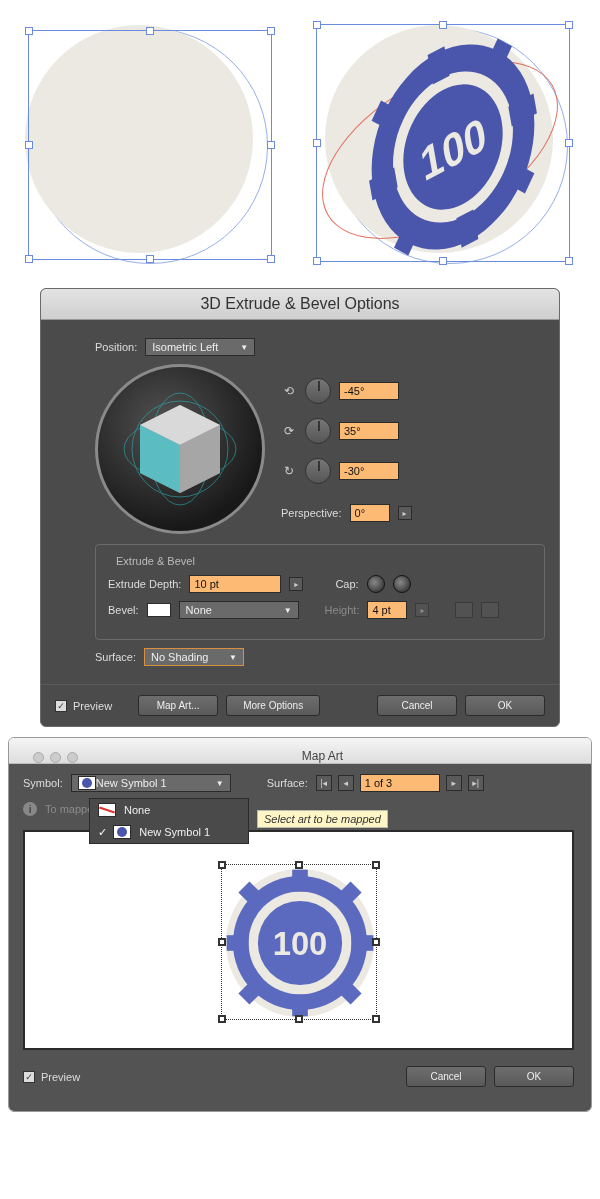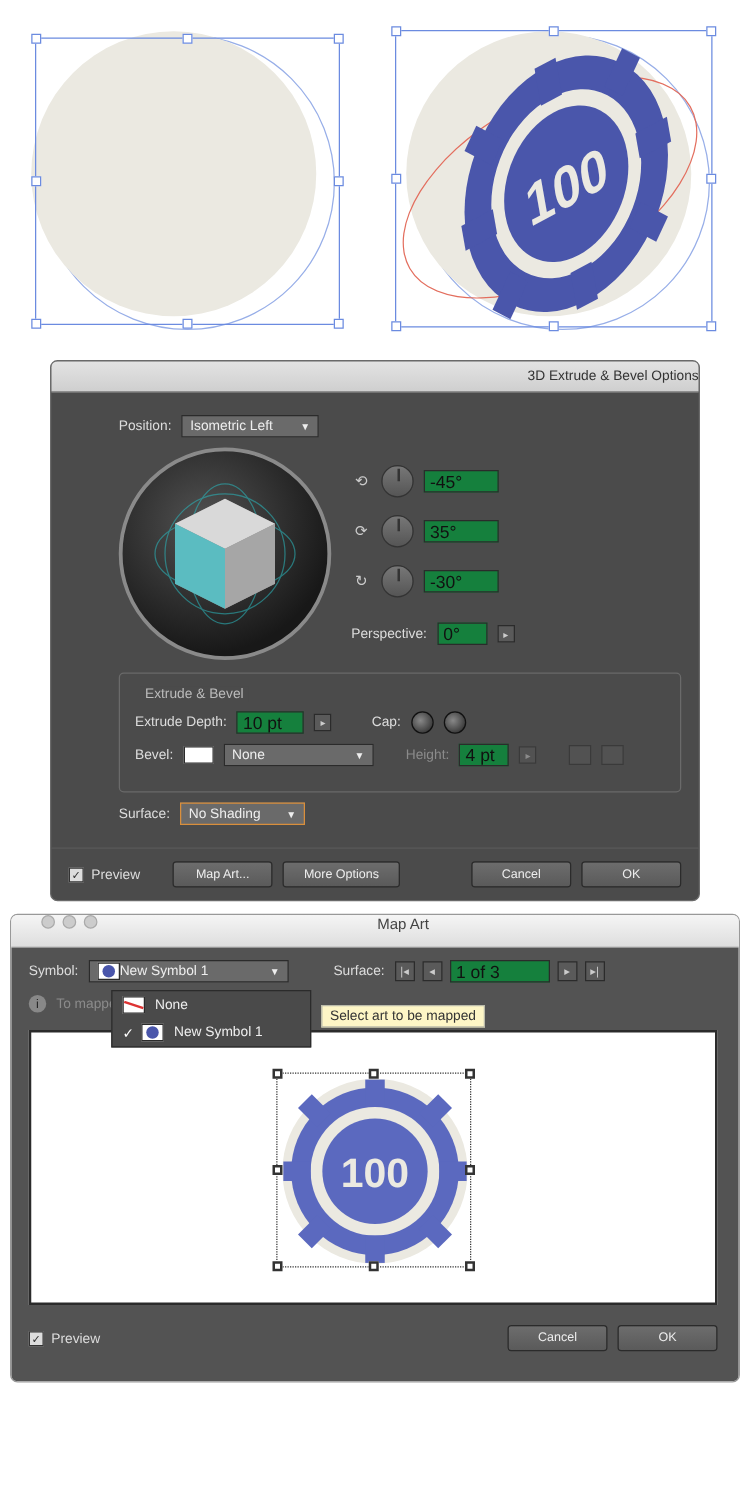--- a/index.html
+++ b/index.html
@@ -69,22 +69,22 @@
       background: #4b4b4b;
       color: #ddd;
       border-radius: 6px;
       border:1px solid #6a6a6a;
       margin: 4px 40px 10px 40px;
       overflow: hidden;
     }
     .panel-title {
       background: linear-gradient(#e3e3e3,#cfcfcf);
       color: #333;
-      text-align: right;
-      font-size: 11px;
+      text-align: center;
+      font-size: 16px;
       padding: 6px 0;
       border-bottom:1px solid #999;
     }
     .panel-body { padding: 18px 14px 10px 14px; margin-left: 40px; }
     .row { display:flex; align-items:center; gap:8px; margin-bottom:8px; }
     .label { color:#ddd; }
     .select {
       display:inline-flex; align-items:center;
       background:#6a6a6a; border:1px solid #2b2b2b;
       color:#eee; padding:2px 6px; height:18px;
@@ -104,22 +104,22 @@
       border:3px solid #8a8a8a;
       display:flex;align-items:center;justify-content:center;
       position:relative;
     }
     .controls-col{display:flex;flex-direction:column;gap:14px;padding-top:14px;}
     .axis-row{display:flex;align-items:center;gap:8px;}
     .axis-icon{width:16px;height:16px;color:#ccc;display:inline-flex;align-items:center;justify-content:center;font-size:12px;}
     .dial{width:26px;height:26px;border-radius:50%;background:linear-gradient(#777,#555);border:1px solid #333;position:relative;}
     .dial::after{content:"";position:absolute;width:2px;height:10px;background:#333;left:12px;top:2px;transform-origin:bottom;}
     .txt-input{
-      background:#15803d;color:#111;border:1px solid #2b2b2b;
-      height:18px;width:60px;padding:0 4px;font-size:14px;
+      background:#fdba74;color:#111;border:1px solid #2b2b2b;
+      height:18px;width:60px;padding:0 4px;font-size:11px;
     }
     .txt-input.small{width:40px;}
     .tiny-btn{width:14px;height:14px;background:#5a5a5a;border:1px solid #2b2b2b;display:inline-flex;align-items:center;justify-content:center;color:#ccc;font-size:8px;}
     .cap-circle{width:18px;height:18px;border-radius:50%;background:radial-gradient(circle at 40% 40%, #888, #222);border:1px solid #111;}
     .bevel-swatch{width:24px;height:14px;background:#fff;border:1px solid #2b2b2b;}
     .panel-footer{
       display:flex;gap:8px;padding:10px 14px;align-items:center;
       border-top:1px solid #5a5a5a;
     }
     .checkbox{display:inline-flex;align-items:center;gap:6px;}
@@ -128,38 +128,38 @@
       background:linear-gradient(#6d6d6d,#5a5a5a);color:#eee;
       border:1px solid #2b2b2b;border-radius:3px;
       padding:4px 16px;font-size:10px;min-width:80px;text-align:center;
     }
 
     
     .mac-dlg{
       margin:4px 8px;border:1px solid #999;border-radius:6px;background:#fff;overflow:hidden;
     }
     .mac-titlebar{
-      background:linear-gradient(#f5f5f5,#dedede);height:26px;display:flex;align-items:flex-start;padding:0 24px;border-bottom:1px solid #bcbcbc;
+      background:linear-gradient(#f5f5f5,#dedede);height:26px;display:flex;align-items:flex-end;padding:0 24px;border-bottom:1px solid #bcbcbc;
     }
     .traffic{display:flex;gap:6px;}
     .tldot{width:11px;height:11px;border-radius:50%;background:#ccc;border:1px solid #aaa;}
     .mac-title{flex:1;text-align:center;color:#444;font-size:12px;}
     .dlg-body{background:#535353;color:#ddd;padding:10px 17px 14px 14px;position:relative;}
     .dlg-body .row{margin-bottom:10px;}
     .dd-open{
       position:absolute;top:34px;left:80px;width:160px;z-index:10;
       background:#4a4a4a;border:1px solid #2b2b2b;
     }
     .dd-item{display:flex;align-items:center;gap:8px;padding:4px 8px;color:#eee;font-size:11px;}
     .dd-item.sel::before{content:"✓";color:#fff;margin-right:-2px;}
     .dd-icon{width:18px;height:14px;background:#fff;border:1px solid #2b2b2b;display:inline-flex;align-items:center;justify-content:center;}
     .none-slash{width:18px;height:0;border-top:2px solid #d33;transform:rotate(18deg);}
     .tool-tip{
       position:absolute;top:46px;left:248px;background:#fef6c6;border:1px solid #bba;
-      color:#333;font-size:11px;padding:2px 6px;z-index:11;
+      color:#333;font-size:11px;padding:2px 6px;z-index:11;font-style:italic;
     }
     .info-row{display:flex;align-items:center;gap:8px;margin-top:6px;color:#eee;}
     .info-dot{width:14px;height:14px;border-radius:50%;background:#888;color:#222;display:inline-flex;align-items:center;justify-content:center;font-size:10px;}
     .art-canvas{
       background:#fff;border:2px solid #2b2b2b;height:220px;margin:14px 0;position:relative;
     }
     .art-bbox{
       position:absolute;top:32px;left:50%;transform:translateX(-50%);
       width:156px;height:156px;border:1px dotted #333;
     }
@@ -274,21 +274,21 @@
           <input class="txt-input small" value="0°" style="">
           <span class="tiny-btn">▸</span>
         </div>
       </div>
     </div>
 
     <div class="inner-group">
       <div class="group-title">Extrude &amp; Bevel</div>
       <div class="row">
         <span class="label">Extrude Depth:</span>
-        <input class="txt-input" style="width: 54px;" value="10 pt">
+        <input class="txt-input" style="width: 92px;" value="10 pt">
         <span class="tiny-btn">▸</span>
         <span style="width:16px"></span>
         <span class="label">Cap:</span>
         <span class="cap-circle"></span>
         <span class="cap-circle"></span>
       </div>
       <div class="row">
         <span class="label">Bevel:</span>
         <span class="bevel-swatch"></span>
         <div class="select" style="min-width:120px">

